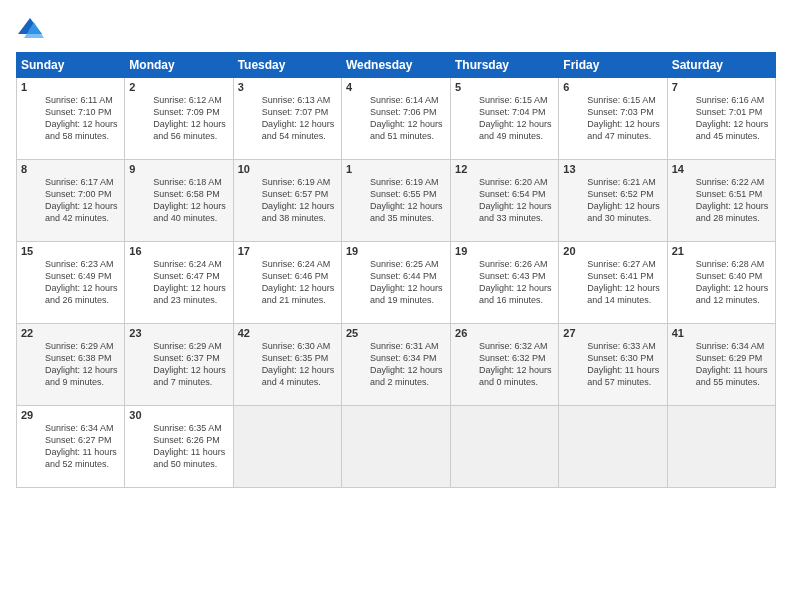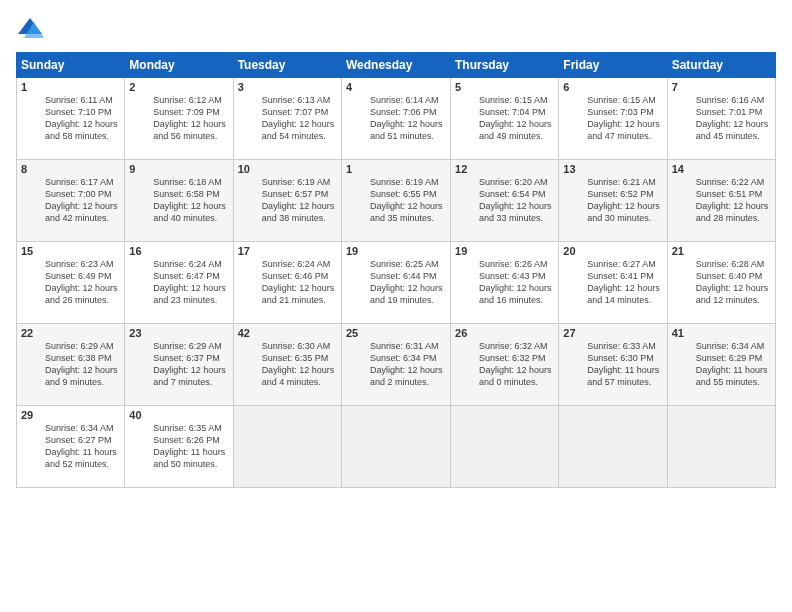--- a/index.html
+++ b/index.html
@@ -255,21 +255,21 @@
             <span class="day-num">41</span>
             <div class="cell-text">Sunrise: 6:34 AM<br>Sunset: 6:29 PM<br>Daylight: 11 hours<br>and 55 minutes.</div>
           </td>
         </tr>
         <tr>
           <td>
             <span class="day-num">29</span>
             <div class="cell-text">Sunrise: 6:34 AM<br>Sunset: 6:27 PM<br>Daylight: 11 hours<br>and 52 minutes.</div>
           </td>
           <td>
-            <span class="day-num">40</span>
+            <span class="day-num">30</span>
             <div class="cell-text">Sunrise: 6:35 AM<br>Sunset: 6:26 PM<br>Daylight: 11 hours<br>and 50 minutes.</div>
           </td>
           <td class="empty-cell"></td>
           <td class="empty-cell"></td>
           <td class="empty-cell"></td>
           <td class="empty-cell"></td>
           <td class="empty-cell"></td>
         </tr>
       </tbody>
   </table>

